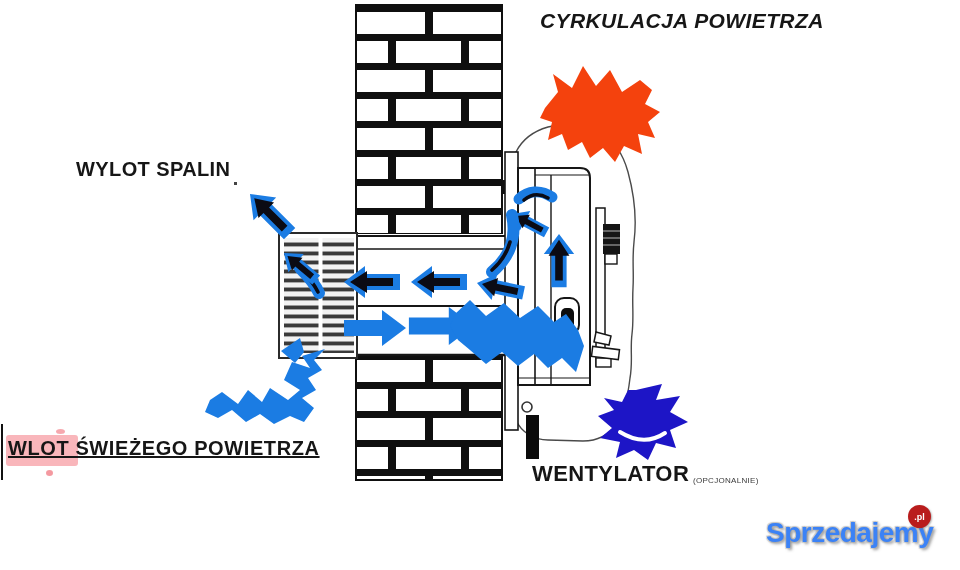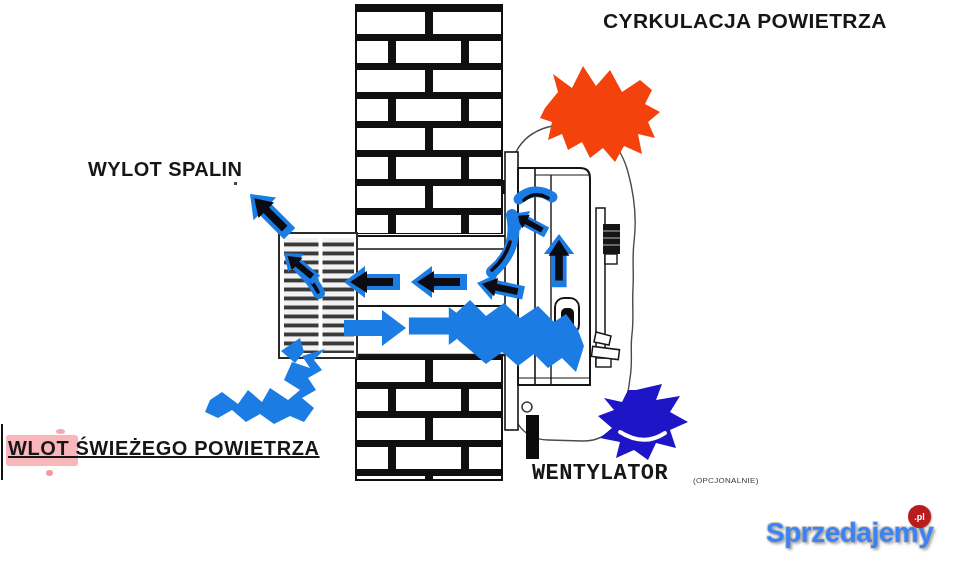--- a/index.html
+++ b/index.html
@@ -5,24 +5,24 @@
   html,body{margin:0;padding:0;background:#ffffff;}
   #stage{
     position:relative;width:960px;height:570px;background:#ffffff;overflow:hidden;
     font-family:"Liberation Sans", sans-serif;
   }
   #diagram-svg{position:absolute;left:0;top:0;}
   .lbl{
     position:absolute;color:#161616;font-weight:bold;z-index:10;
     white-space:nowrap;letter-spacing:.4px;
   }
-  .lbl-title{left:603px;top:8px;font-size:21px;line-height:25px;}
-  .lbl-exhaust{left:76px;top:158px;font-size:20px;margin-left:12px;}
+  .lbl-title{left:540px;top:8px;font-size:21px;line-height:25px;font-style:italic;}
+  .lbl-exhaust{left:76px;top:158px;font-size:20px;}
   .lbl-fresh{left:8px;top:437px;font-size:20px;letter-spacing:.6px;text-decoration:underline;}
-  .lbl-fan{left:532px;top:461px;font-size:22px;font-family:Liberation Mono, monospace;}
+  .lbl-fan{left:532px;top:461px;font-size:22px;}
   .lbl-fan-note{left:693px;top:476px;font-size:8px;font-weight:normal;color:#3a3a3a;letter-spacing:.3px;}
   .hl-pink{
     position:absolute;left:6px;top:435px;width:72px;height:31px;z-index:5;
     background:rgba(244,122,132,.55);border-radius:3px;
   }
   .hl-dot1{position:absolute;left:46px;top:470px;width:7px;height:6px;background:rgba(240,110,120,.7);border-radius:50%;z-index:5;}
   .hl-dot2{position:absolute;left:56px;top:429px;width:9px;height:5px;background:rgba(240,110,120,.6);border-radius:50%;z-index:5;}
   .stray-line{position:absolute;left:1px;top:424px;width:2px;height:56px;background:#111;z-index:4;}
   .stray-dot{position:absolute;left:234px;top:182px;width:3px;height:3px;background:#444;z-index:4;}
   .watermark{

